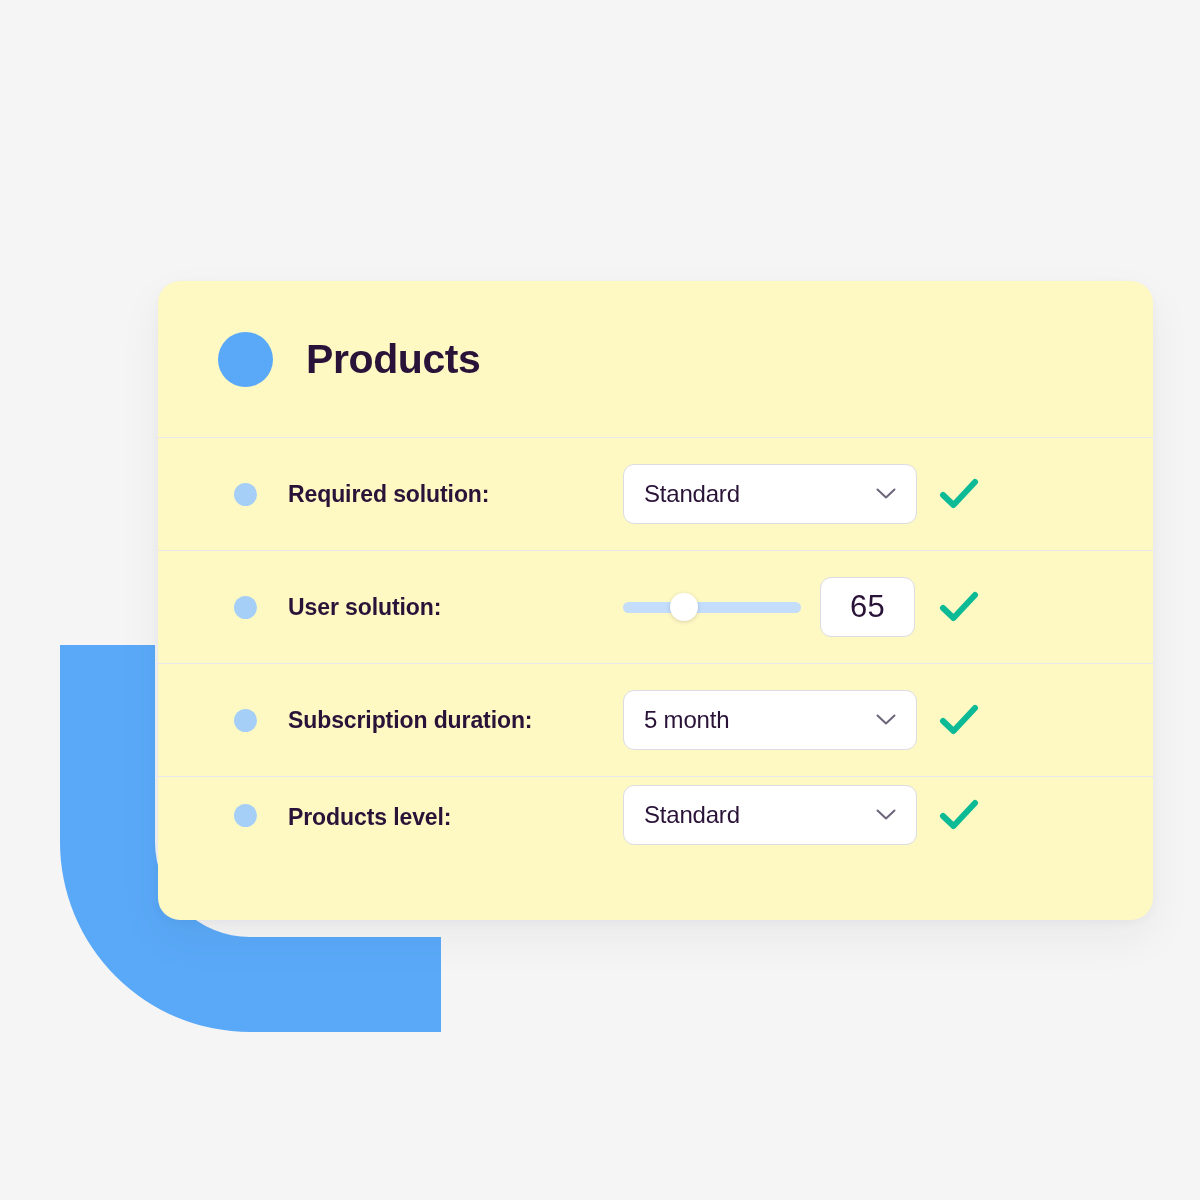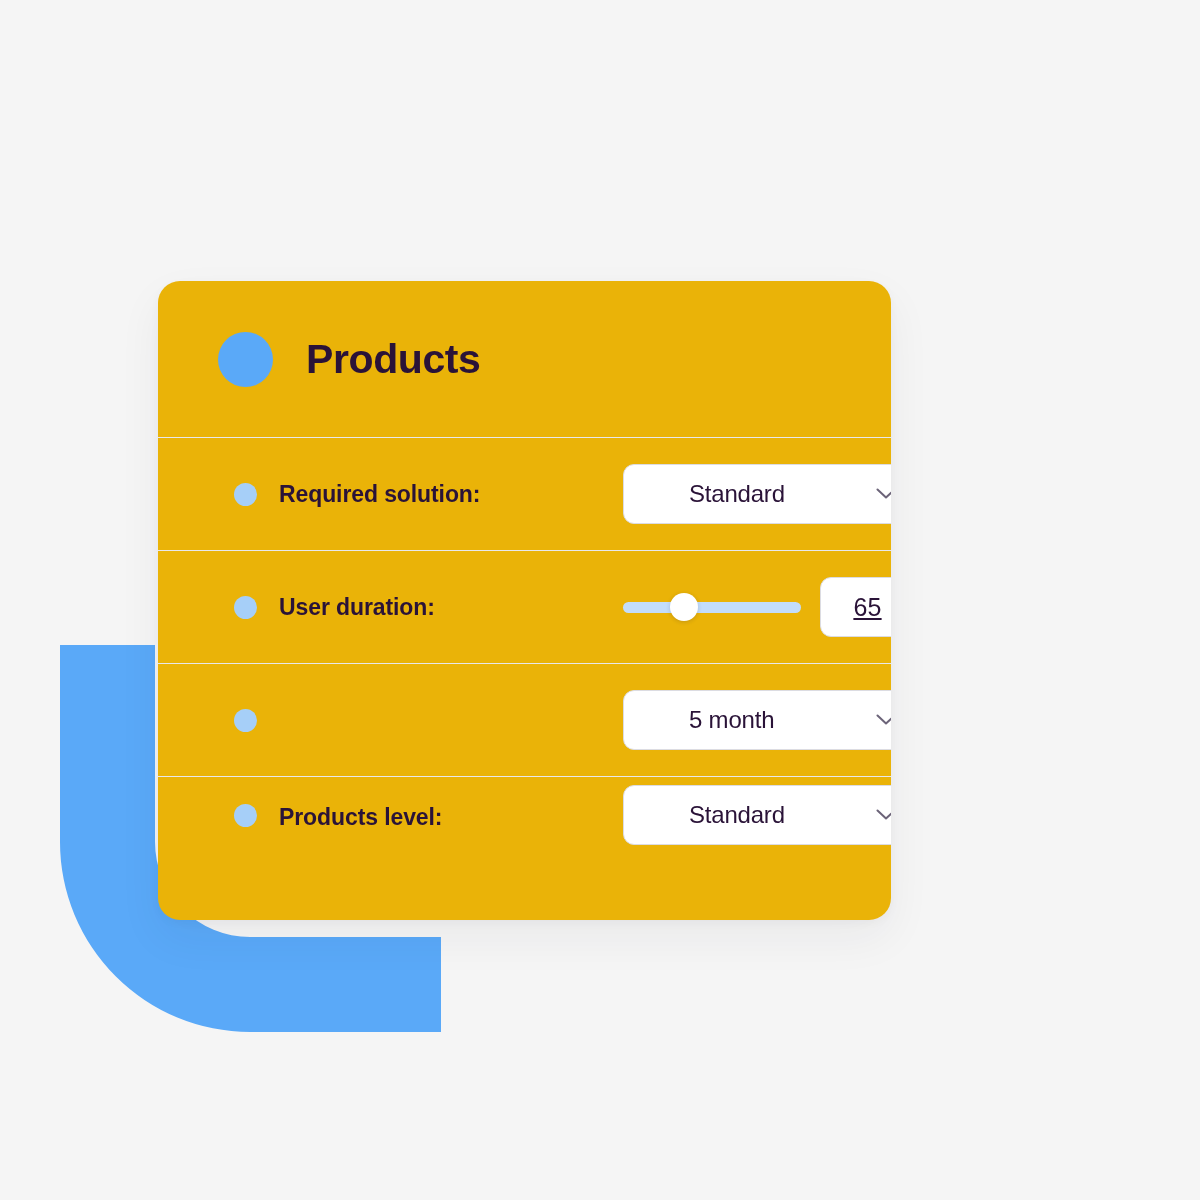--- a/index.html
+++ b/index.html
@@ -24,23 +24,23 @@
     height: 387px;
     z-index: 1;
     pointer-events: none;
   }
 
   
   #card {
     position: absolute;
     left: 158px;
     top: 281px;
-    width: 733px;
+    width: 995px;
     height: 639px;
-    background: #eab308;
+    background: #fef9c3;
     border-radius: 22px;
     box-shadow: 0 18px 45px rgba(40, 30, 60, 0.055),
                 0 3px 10px rgba(40, 30, 60, 0.035);
     z-index: 2;
     overflow: hidden;
   }
 
   
   #card-header {
     height: 157px;
@@ -83,21 +83,21 @@
   }
 
   .row-bullet {
     width: 23px;
     height: 23px;
     border-radius: 50%;
     background: #a6cff8;
     flex: 0 0 auto;
   }
   .row-label {
-    margin-left: 22px;
+    margin-left: 31px;
     font-size: 23px;
     font-weight: bold;
     color: #2a1338;
     letter-spacing: -0.1px;
     white-space: nowrap;
     flex: 0 0 auto;
   }
 
   .row-control {
     position: absolute;
@@ -117,21 +117,20 @@
     justify-content: space-between;
     box-sizing: border-box;
     padding: 0 20px 0 20px;
     cursor: pointer;
   }
   .select-value {
     font-size: 24px;
     color: #2a1338;
     letter-spacing: -0.2px;
     white-space: nowrap;
-    margin-left: 45px;
   }
   .chevron {
     flex: 0 0 auto;
     display: block;
   }
 
   
   .slider-wrap {
     display: flex;
     align-items: center;
@@ -168,24 +167,23 @@
     height: 60px;
     border: 1px solid #dcdce2;
     border-radius: 11px;
     background: #ffffff;
     display: flex;
     align-items: center;
     justify-content: center;
     box-sizing: border-box;
   }
   .number-value {
-    font-size: 25px;
+    font-size: 31px;
     color: #2a1338;
     letter-spacing: 0.2px;
-    text-decoration: underline;
   }
 
   
   .check-mark {
     position: absolute;
     left: 781px;
     display: block;
   }
 </style>
 </head>
@@ -213,39 +211,40 @@
         </svg>
       </div>
     </div>
     <svg class="check-mark" width="40" height="32" viewBox="0 0 40 32" xmlns="http://www.w3.org/2000/svg">
       <path d="M4,17 L14.5,27 L36,4" fill="none" stroke="#0dba96" stroke-width="6" stroke-linecap="round" stroke-linejoin="round"></path>
     </svg>
   </div>
 
   <div class="row">
     <div class="row-bullet"></div>
-    <div class="row-label">User duration:</div>
+    <div class="row-label">User solution:</div>
     <div class="row-control">
       <div class="slider-wrap">
         <div class="slider">
           <div class="slider-track"></div>
           <div class="slider-thumb" id="slider-thumb" style="left: 34%;"></div>
         </div>
         <div class="number-box">
           <span class="number-value">65</span>
         </div>
       </div>
     </div>
     <svg class="check-mark" width="40" height="32" viewBox="0 0 40 32" xmlns="http://www.w3.org/2000/svg">
       <path d="M4,17 L14.5,27 L36,4" fill="none" stroke="#0dba96" stroke-width="6" stroke-linecap="round" stroke-linejoin="round"></path>
     </svg>
   </div>
 
   <div class="row">
     <div class="row-bullet"></div>
+    <div class="row-label">Subscription duration:</div>
     <div class="row-control">
       <div class="select-box">
         <span class="select-value">5 month</span>
         <svg class="chevron" width="20" height="12" viewBox="0 0 20 12" xmlns="http://www.w3.org/2000/svg">
           <path d="M1.5,1.5 L10,9.5 L18.5,1.5" fill="none" stroke="#6c6479" stroke-width="2" stroke-linecap="round" stroke-linejoin="round"></path>
         </svg>
       </div>
     </div>
     <svg class="check-mark" width="40" height="32" viewBox="0 0 40 32" xmlns="http://www.w3.org/2000/svg">
       <path d="M4,17 L14.5,27 L36,4" fill="none" stroke="#0dba96" stroke-width="6" stroke-linecap="round" stroke-linejoin="round"></path>

